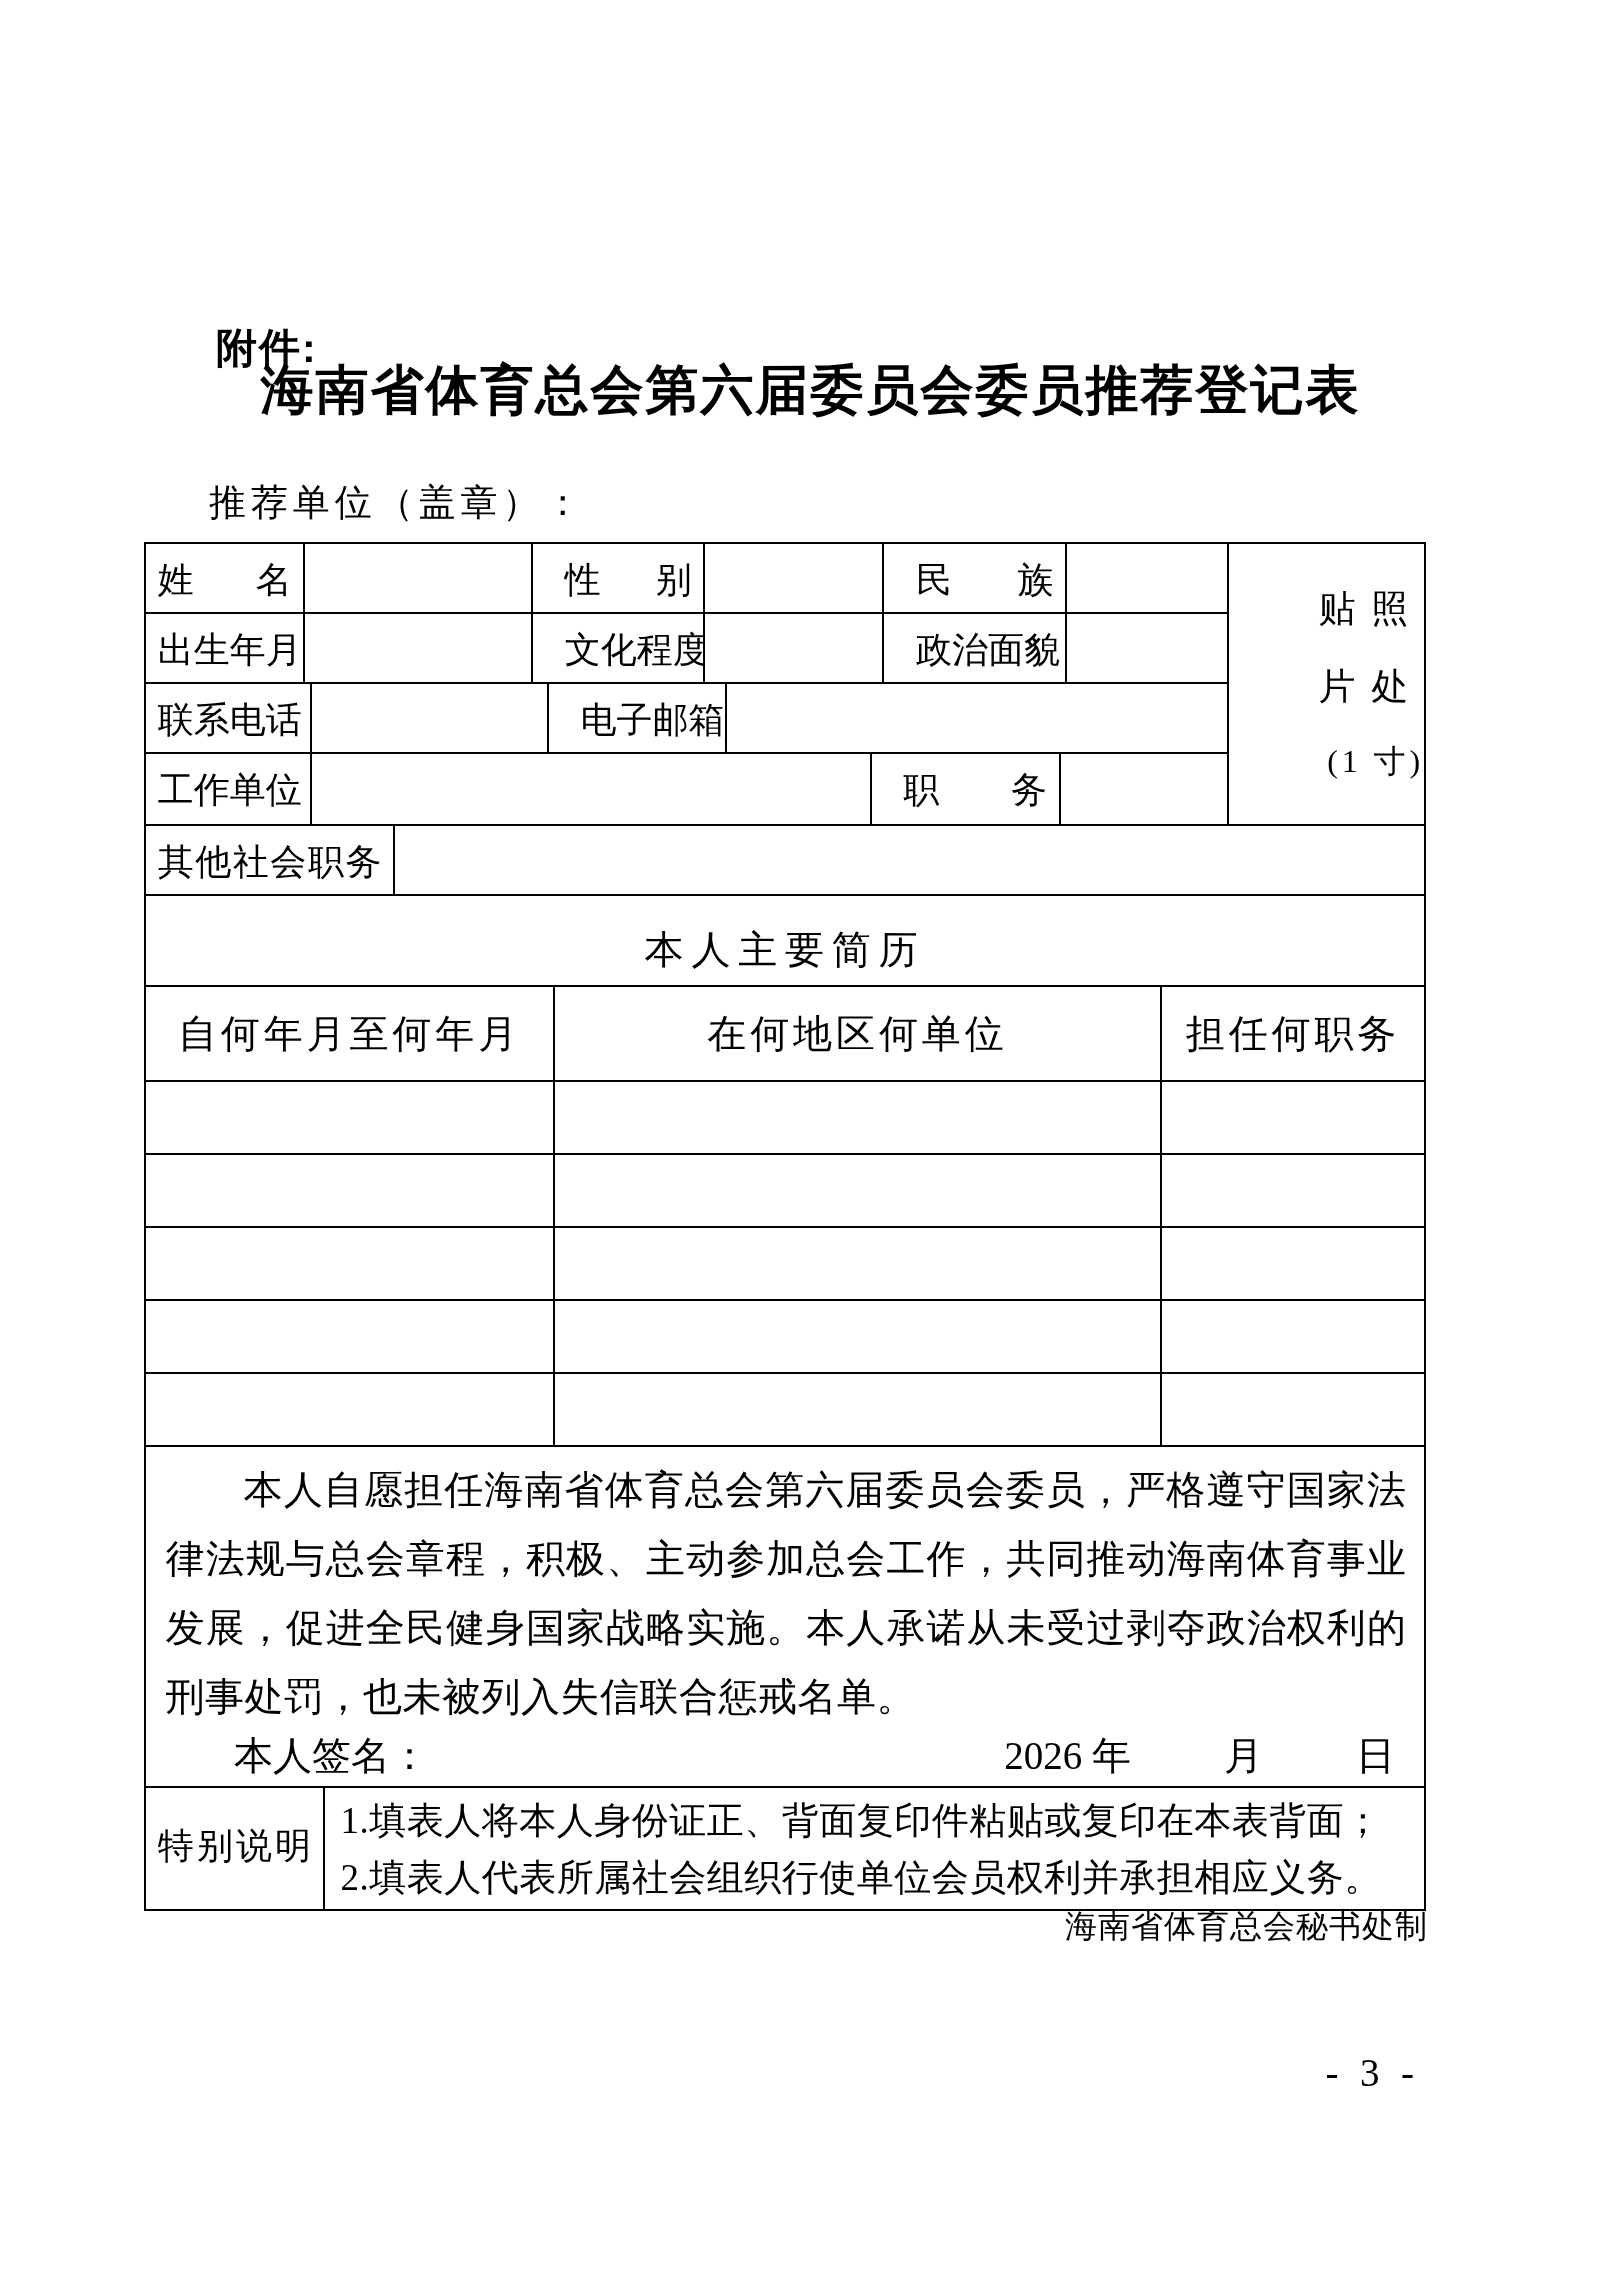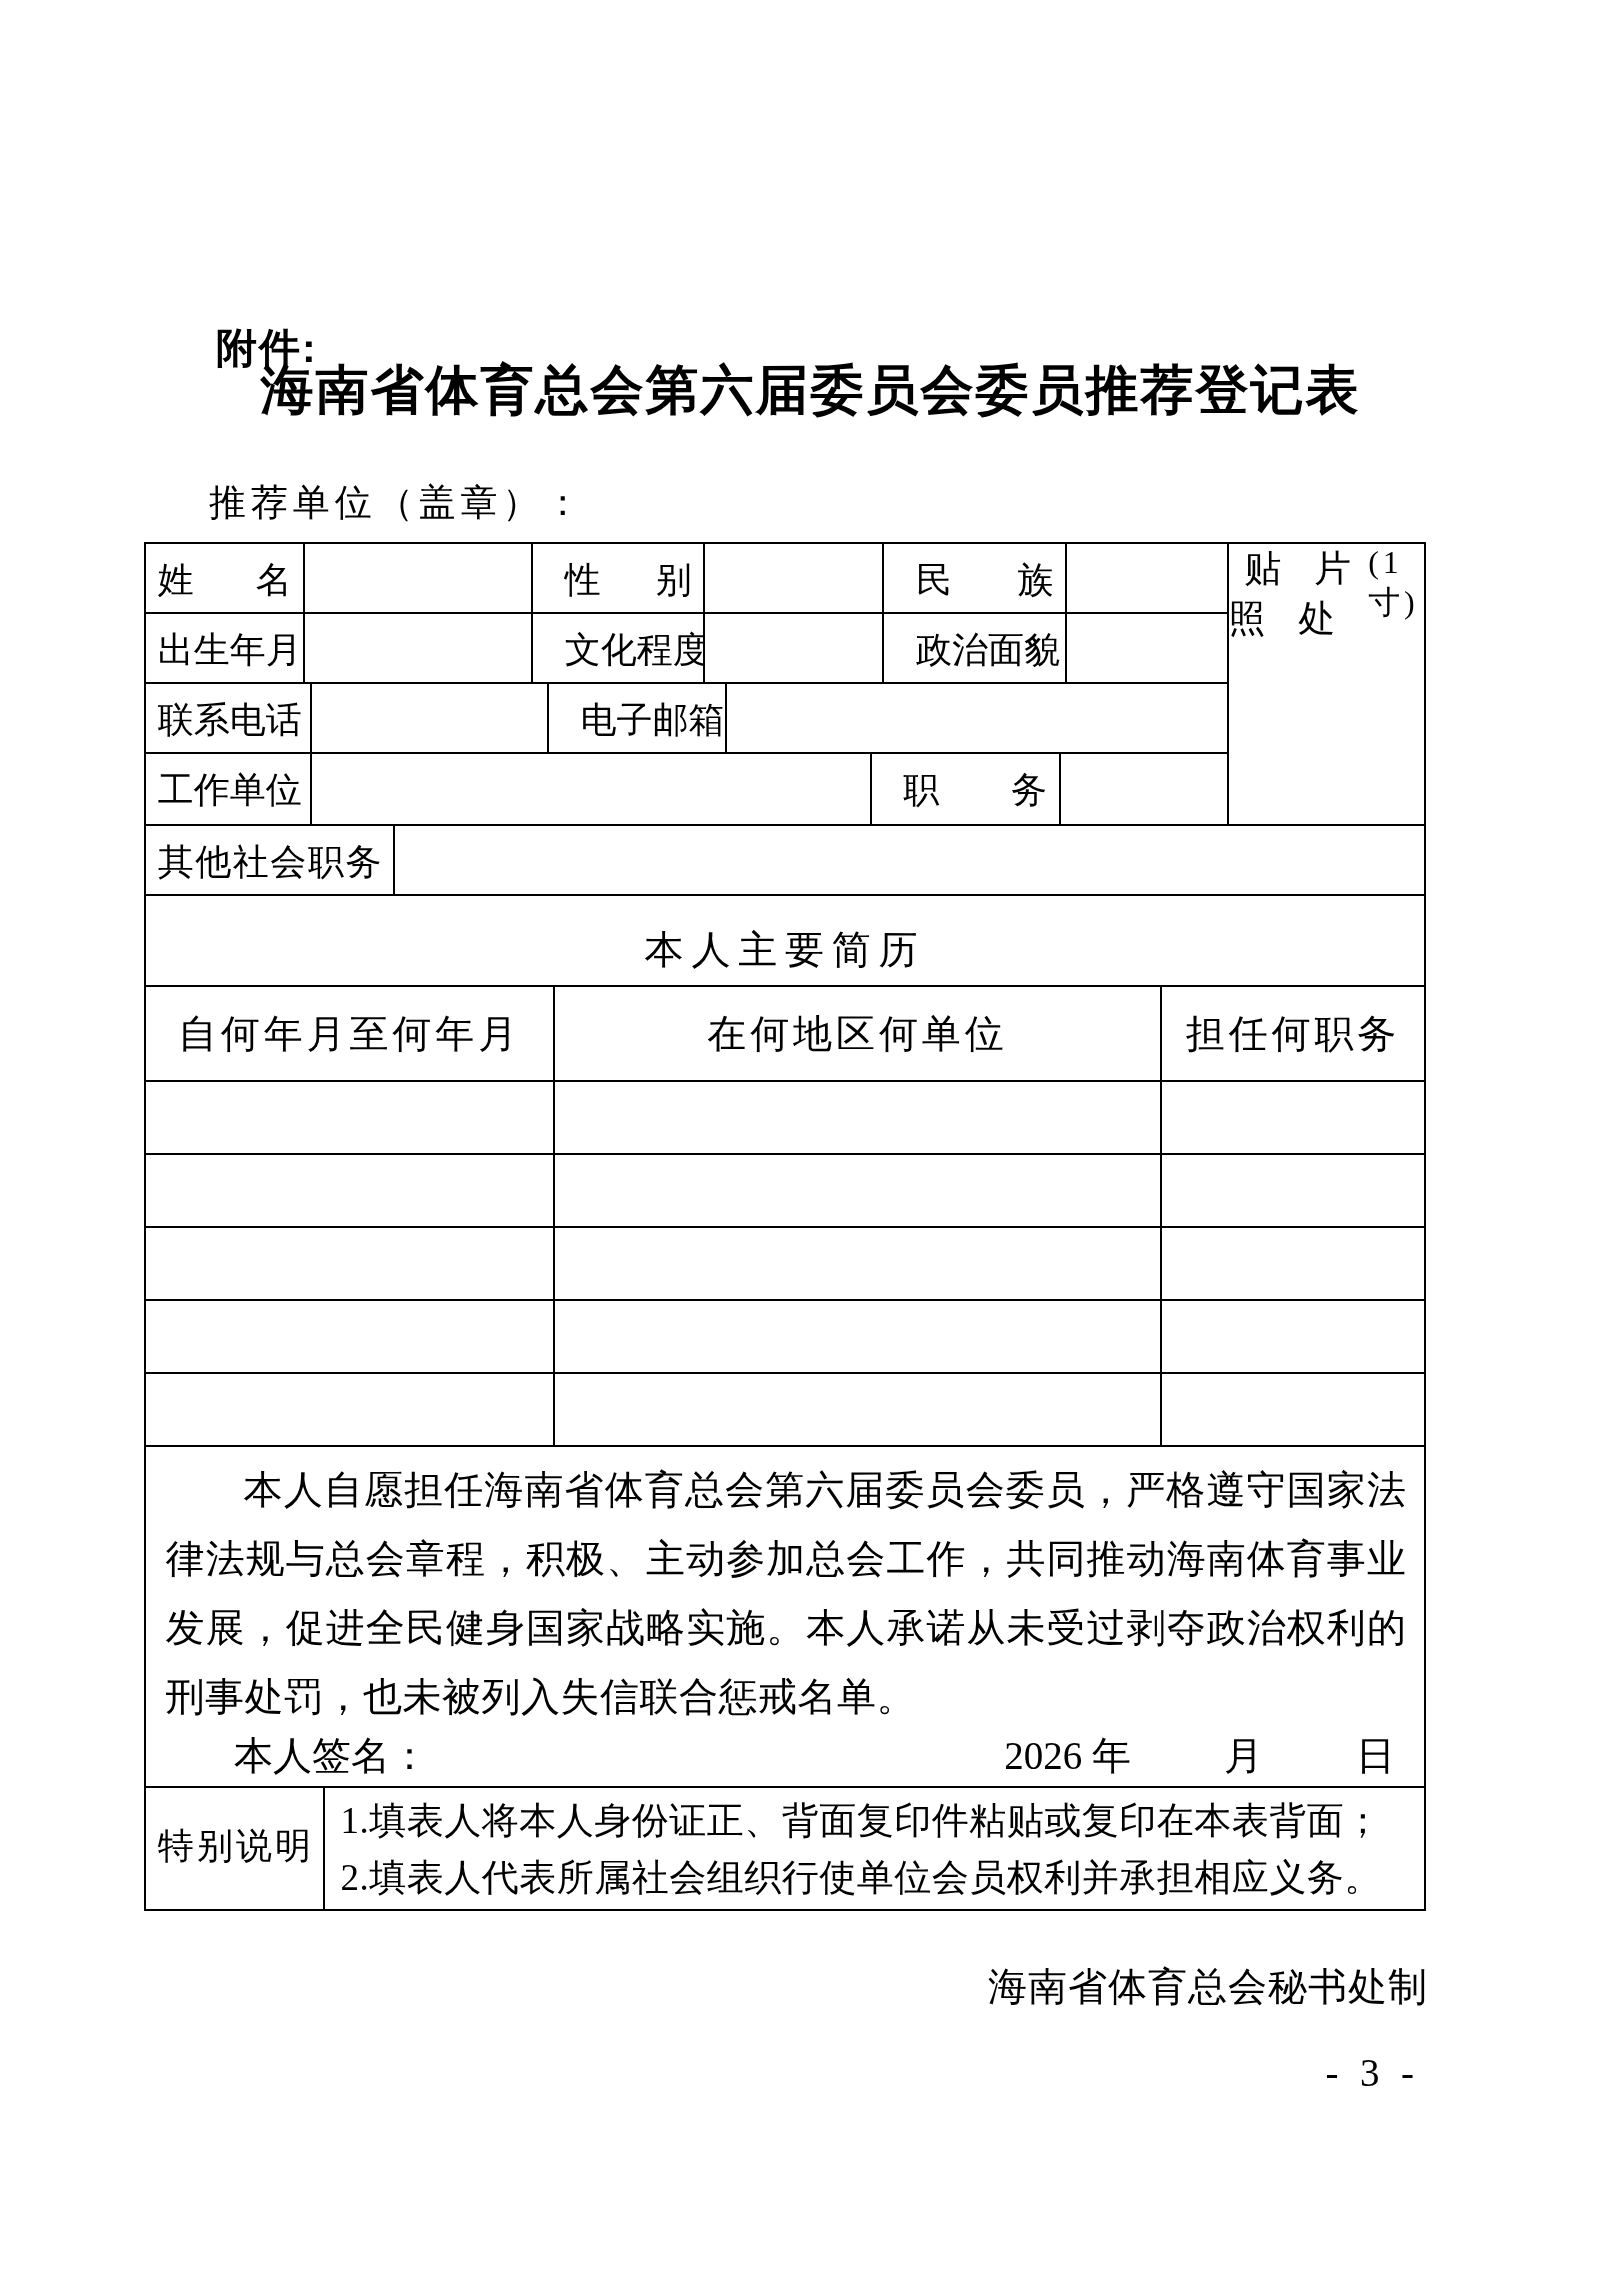--- a/index.html
+++ b/index.html
@@ -47,22 +47,22 @@
     text-align:justify; text-align-last:justify;
     padding:0 11.8px; line-height:73px;
     overflow:hidden; white-space:nowrap;
   }
   
   .cw1 { width:16.13%; } .cw2 { width:21.33%; } .cw3 { width:15.41%; }
   .cw4 { width:16.31%; } .cw5 { width:16.49%; } .cw6 { width:14.33%; }
   .cw456 { width:47.13%; } .cw234 { width:53.05%; }
   .photo-cell {
     width:15.45%; border-left:2px solid #000;
-    display:flex; flex-direction:row; align-items:flex-start; justify-content:center;
-    row-gap:19px; font-size:37px;
+    display:flex; flex-direction:column; align-items:flex-end; justify-content:center;
+    row-gap:28px; font-size:37px;
   }
   .photo-cell .cjk { letter-spacing:15.7px; text-indent:15.7px; }
   .photo-cell .size-note { font-size:32px; letter-spacing:3.9px; }
   .other-row { border-bottom:2px solid #000; }
   .other-lbl { width:19.5%; line-height:73px; }
   .other-val { flex:1; }
   .resume-title {
     height:72px; border-bottom:2px solid #000;
     display:flex; align-items:center; justify-content:center;
     font-size:39px; letter-spacing:7.8px;margin-top:19px;
@@ -85,22 +85,22 @@
     padding:0 29px 0 88px; height:51px; font-size:39px;
   }
   .sig-date .gap { display:inline-block; width:93px; }
   .notes-row { height:121px; }
   .notes-lbl { width:14%; line-height:117px; }
   .notes-content {
     flex:1; display:flex; flex-direction:column; justify-content:center;
     padding-left:15.7px; font-size:37px; line-height:57px; letter-spacing:0.5px;
   }
   .footer-maker {
-    position:absolute; right:193px; top:1960px;
-    font-size:39px; letter-spacing:1px;
+    position:absolute; right:193px; top:1905px;
+    font-size:32px; letter-spacing:1px;
   }
   .page-number {
     position:absolute; right:201px; top:2050px;
     font-size:39px; letter-spacing:5.9px;
   }
 </style>
 </head>
 <body>
 
 <div class="page">

